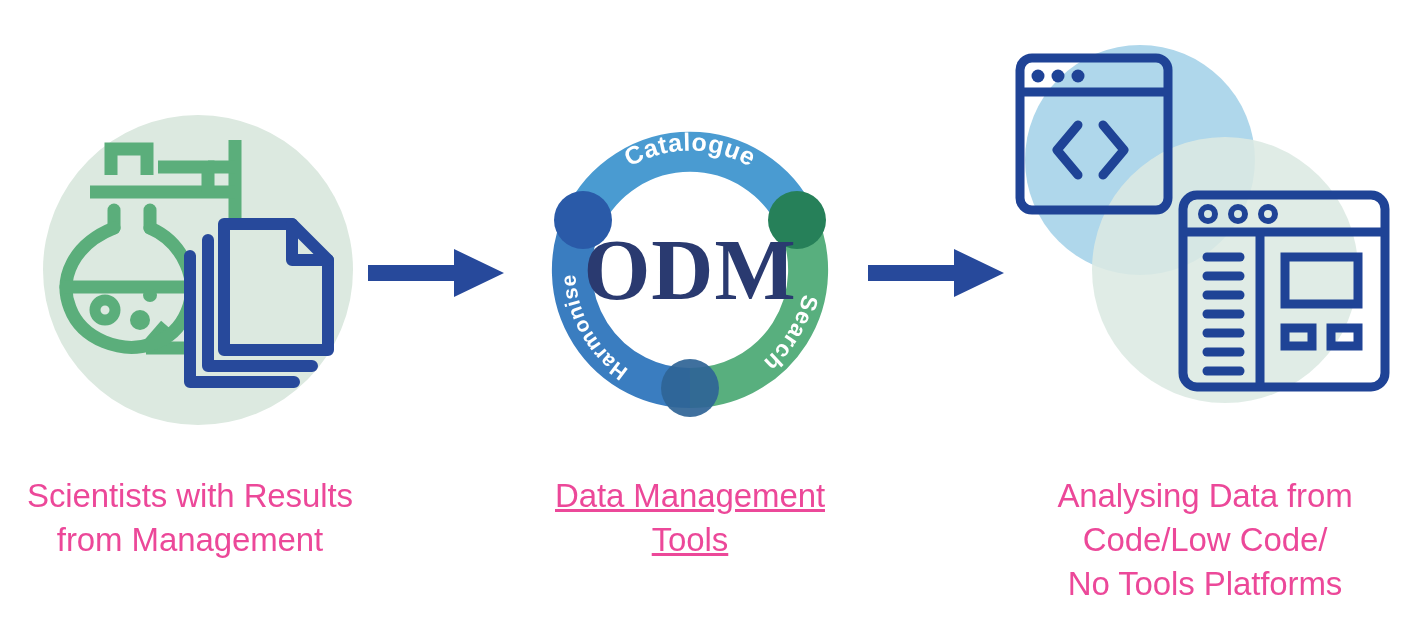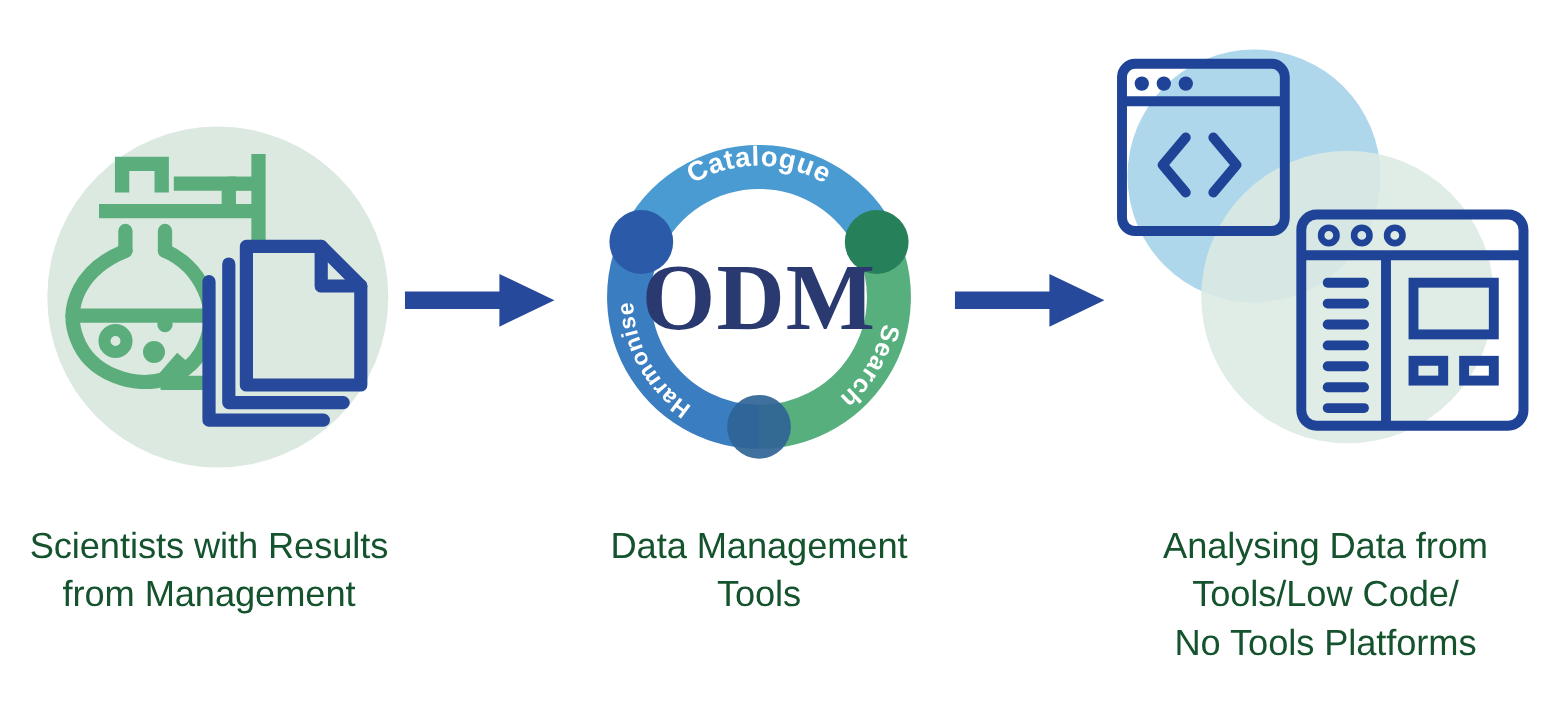--- a/index.html
+++ b/index.html
@@ -35,29 +35,29 @@
     width: 100%;
     height: 440px;
   }
   .art svg { display: block; width: 100%; height: 100%; overflow: visible; }
 
   .caption {
     position: absolute;
     left: 0;
     width: 100%;
     text-align: center;
-    color: #14532d;
+    color: #ec4899;
     font-size: 33px;
     line-height: 1.33;
     letter-spacing: -0.1px;
     font-weight: 400;
     font-family: "Liberation Sans", sans-serif;
   }
   #caption-scientists { top: 474px; }
-  #caption-tools      { top: 474px; }
+  #caption-tools      { top: 474px; text-decoration: underline; }
   #caption-analysis   { top: 474px; }
 
   .arrow {
     position: absolute;
     top: 245px;
     width: 140px;
     height: 56px;
   }
   #arrow-1 { left: 368px; }
   #arrow-2 { left: 868px; }
@@ -216,18 +216,18 @@
           </g>
           <rect x="285" y="237" width="73" height="47" fill="none" stroke="#1F4396" stroke-width="9"></rect>
           <rect x="285" y="308" width="27" height="18" fill="none" stroke="#1F4396" stroke-width="9"></rect>
           <rect x="331" y="308" width="27" height="18" fill="none" stroke="#1F4396" stroke-width="9"></rect>
         </g>
       </svg>
     </div>
 
     <div class="caption" id="caption-analysis">
       <div>Analysing Data from</div>
-      <div>Tools/Low Code/</div>
+      <div>Code/Low Code/</div>
       <div>No Tools Platforms</div>
     </div>
   </div>
 
 </div>
 
 </body></html>

